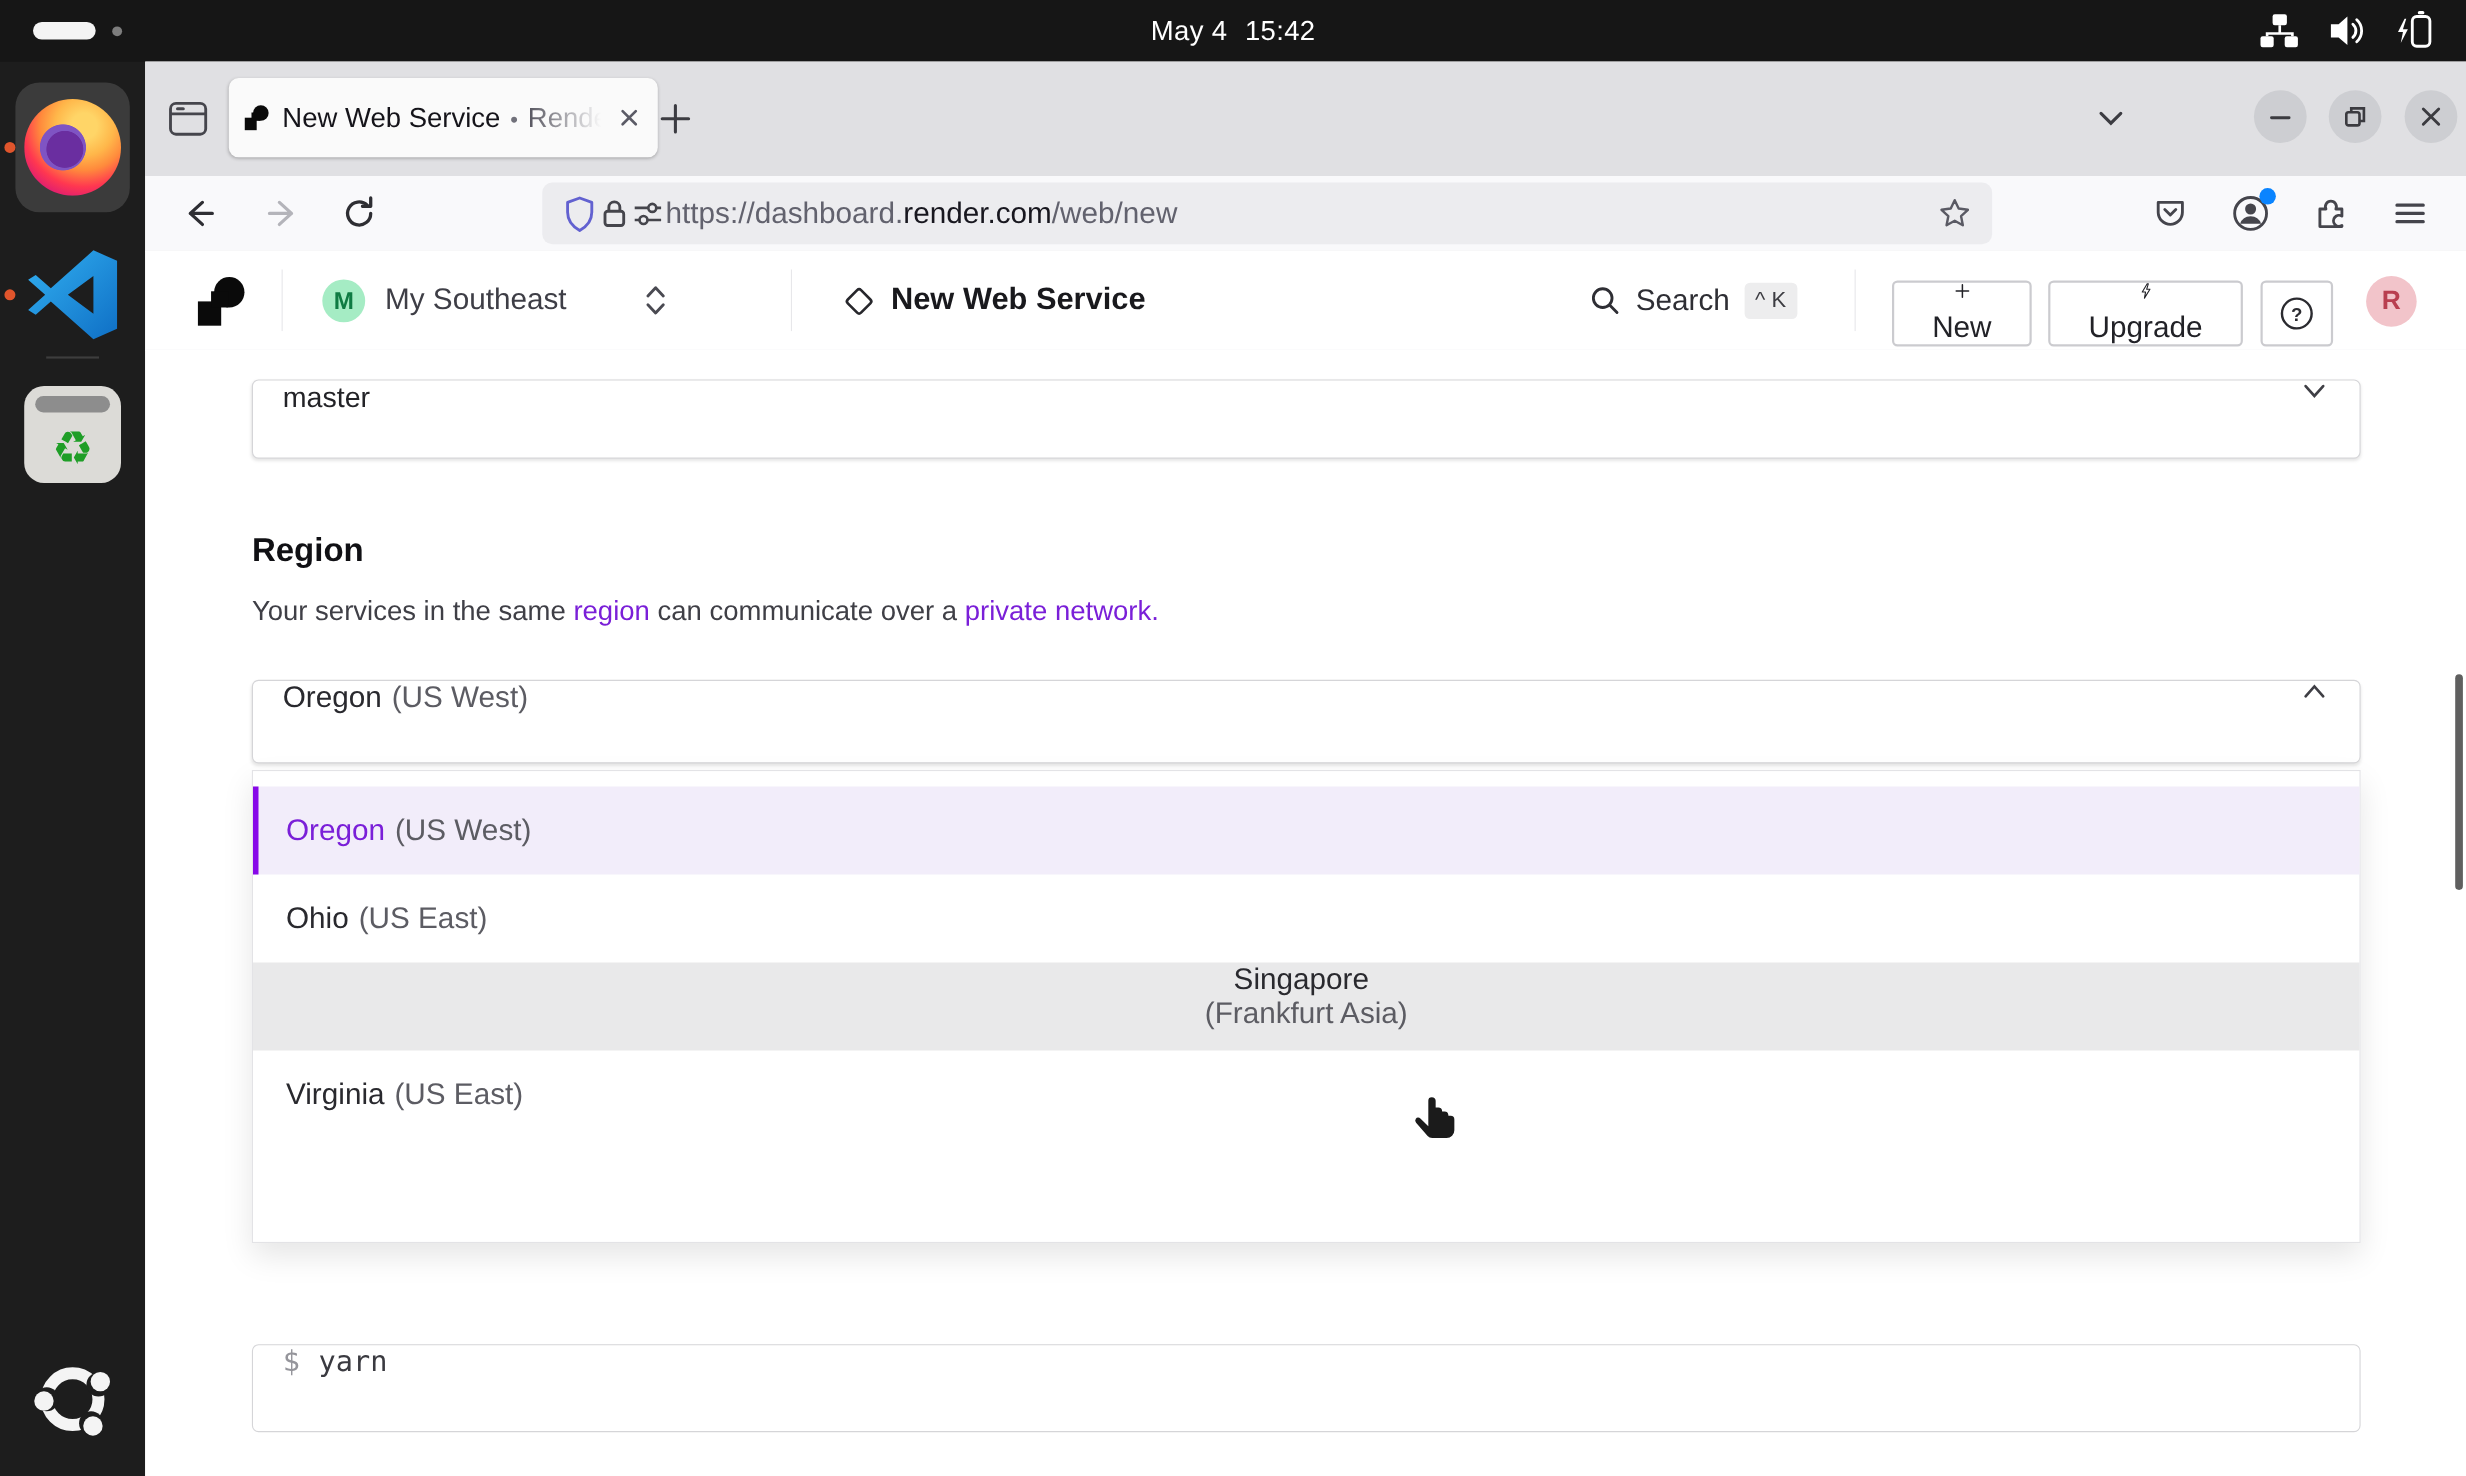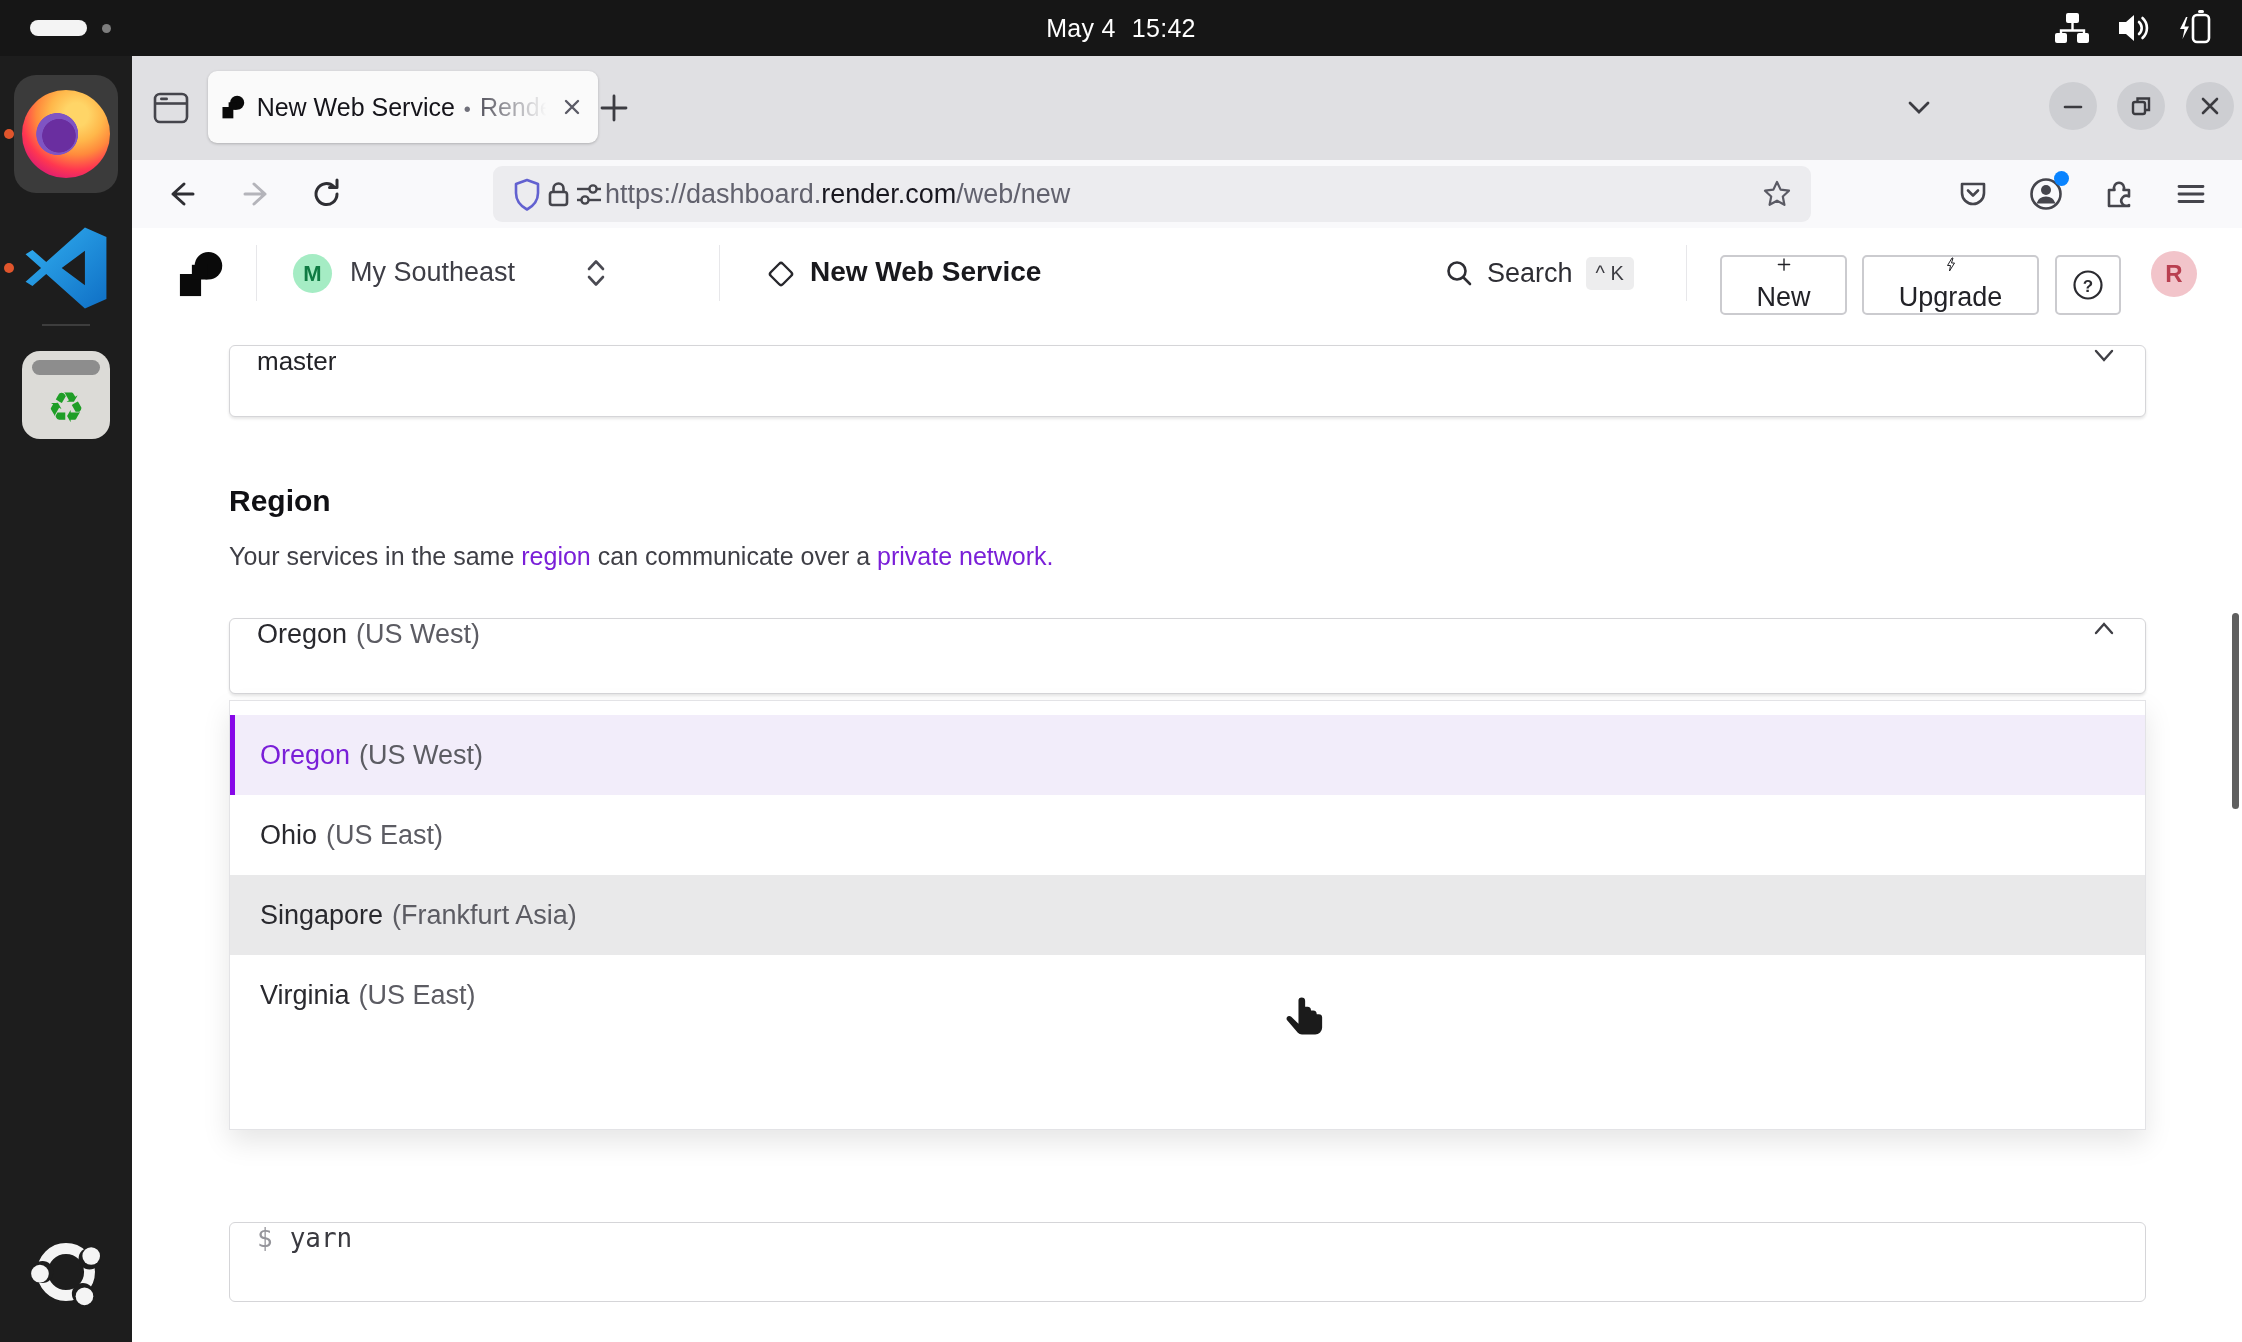--- a/index.html
+++ b/index.html
@@ -86,21 +86,21 @@
   .sel-name{color:#29292e;margin-right:9px;}
   .sel-loc{color:#5c5c63;}
   .panel{position:absolute;left:97px;top:382px;width:1917px;height:430px;box-sizing:border-box;background:#fff;
          border:1px solid #e3e3e6;box-shadow:0 12px 26px rgba(0,0,0,.10);padding-top:14px;}
   .opt{position:relative;height:80px;display:flex;align-items:center;padding:0 30px;font-size:27px;}
   .opt-name{color:#29292e;margin-right:9px;}
   .opt-loc{color:#5c5c63;}
   .opt.selected{background:var(--selbg,#f2edfa);}
   .opt.selected .opt-name{color:var(--accent,#7c1fd6);}
   .opt.selected::before{content:"";position:absolute;left:0;top:0;bottom:0;width:5px;background:var(--selbar,#8708e8);}
-  .opt.hover{background:var(--hovbg,#e9e9ea);}
+  .opt.hover{background:var(--hovbg,#e9e9ea);flex-direction:column;}
   .builddesc{position:absolute;left:97px;top:835px;font-size:27px;color:#3f3f46;}
   .cmdbox{top:904px;height:80px;font-family:"DejaVu Sans Mono",monospace;font-size:26px;gap:17px;box-shadow:none;}
   .prompt{color:#95959b;}
   .cmd{color:#3a3a40;}
   .scrollthumb{position:absolute;right:3px;top:557px;width:7px;height:196px;border-radius:4px;background:#5f5f5f;}
   .cursor{position:absolute;left:1282px;top:993px;}
 </style>
 </head>
 <body>
 

